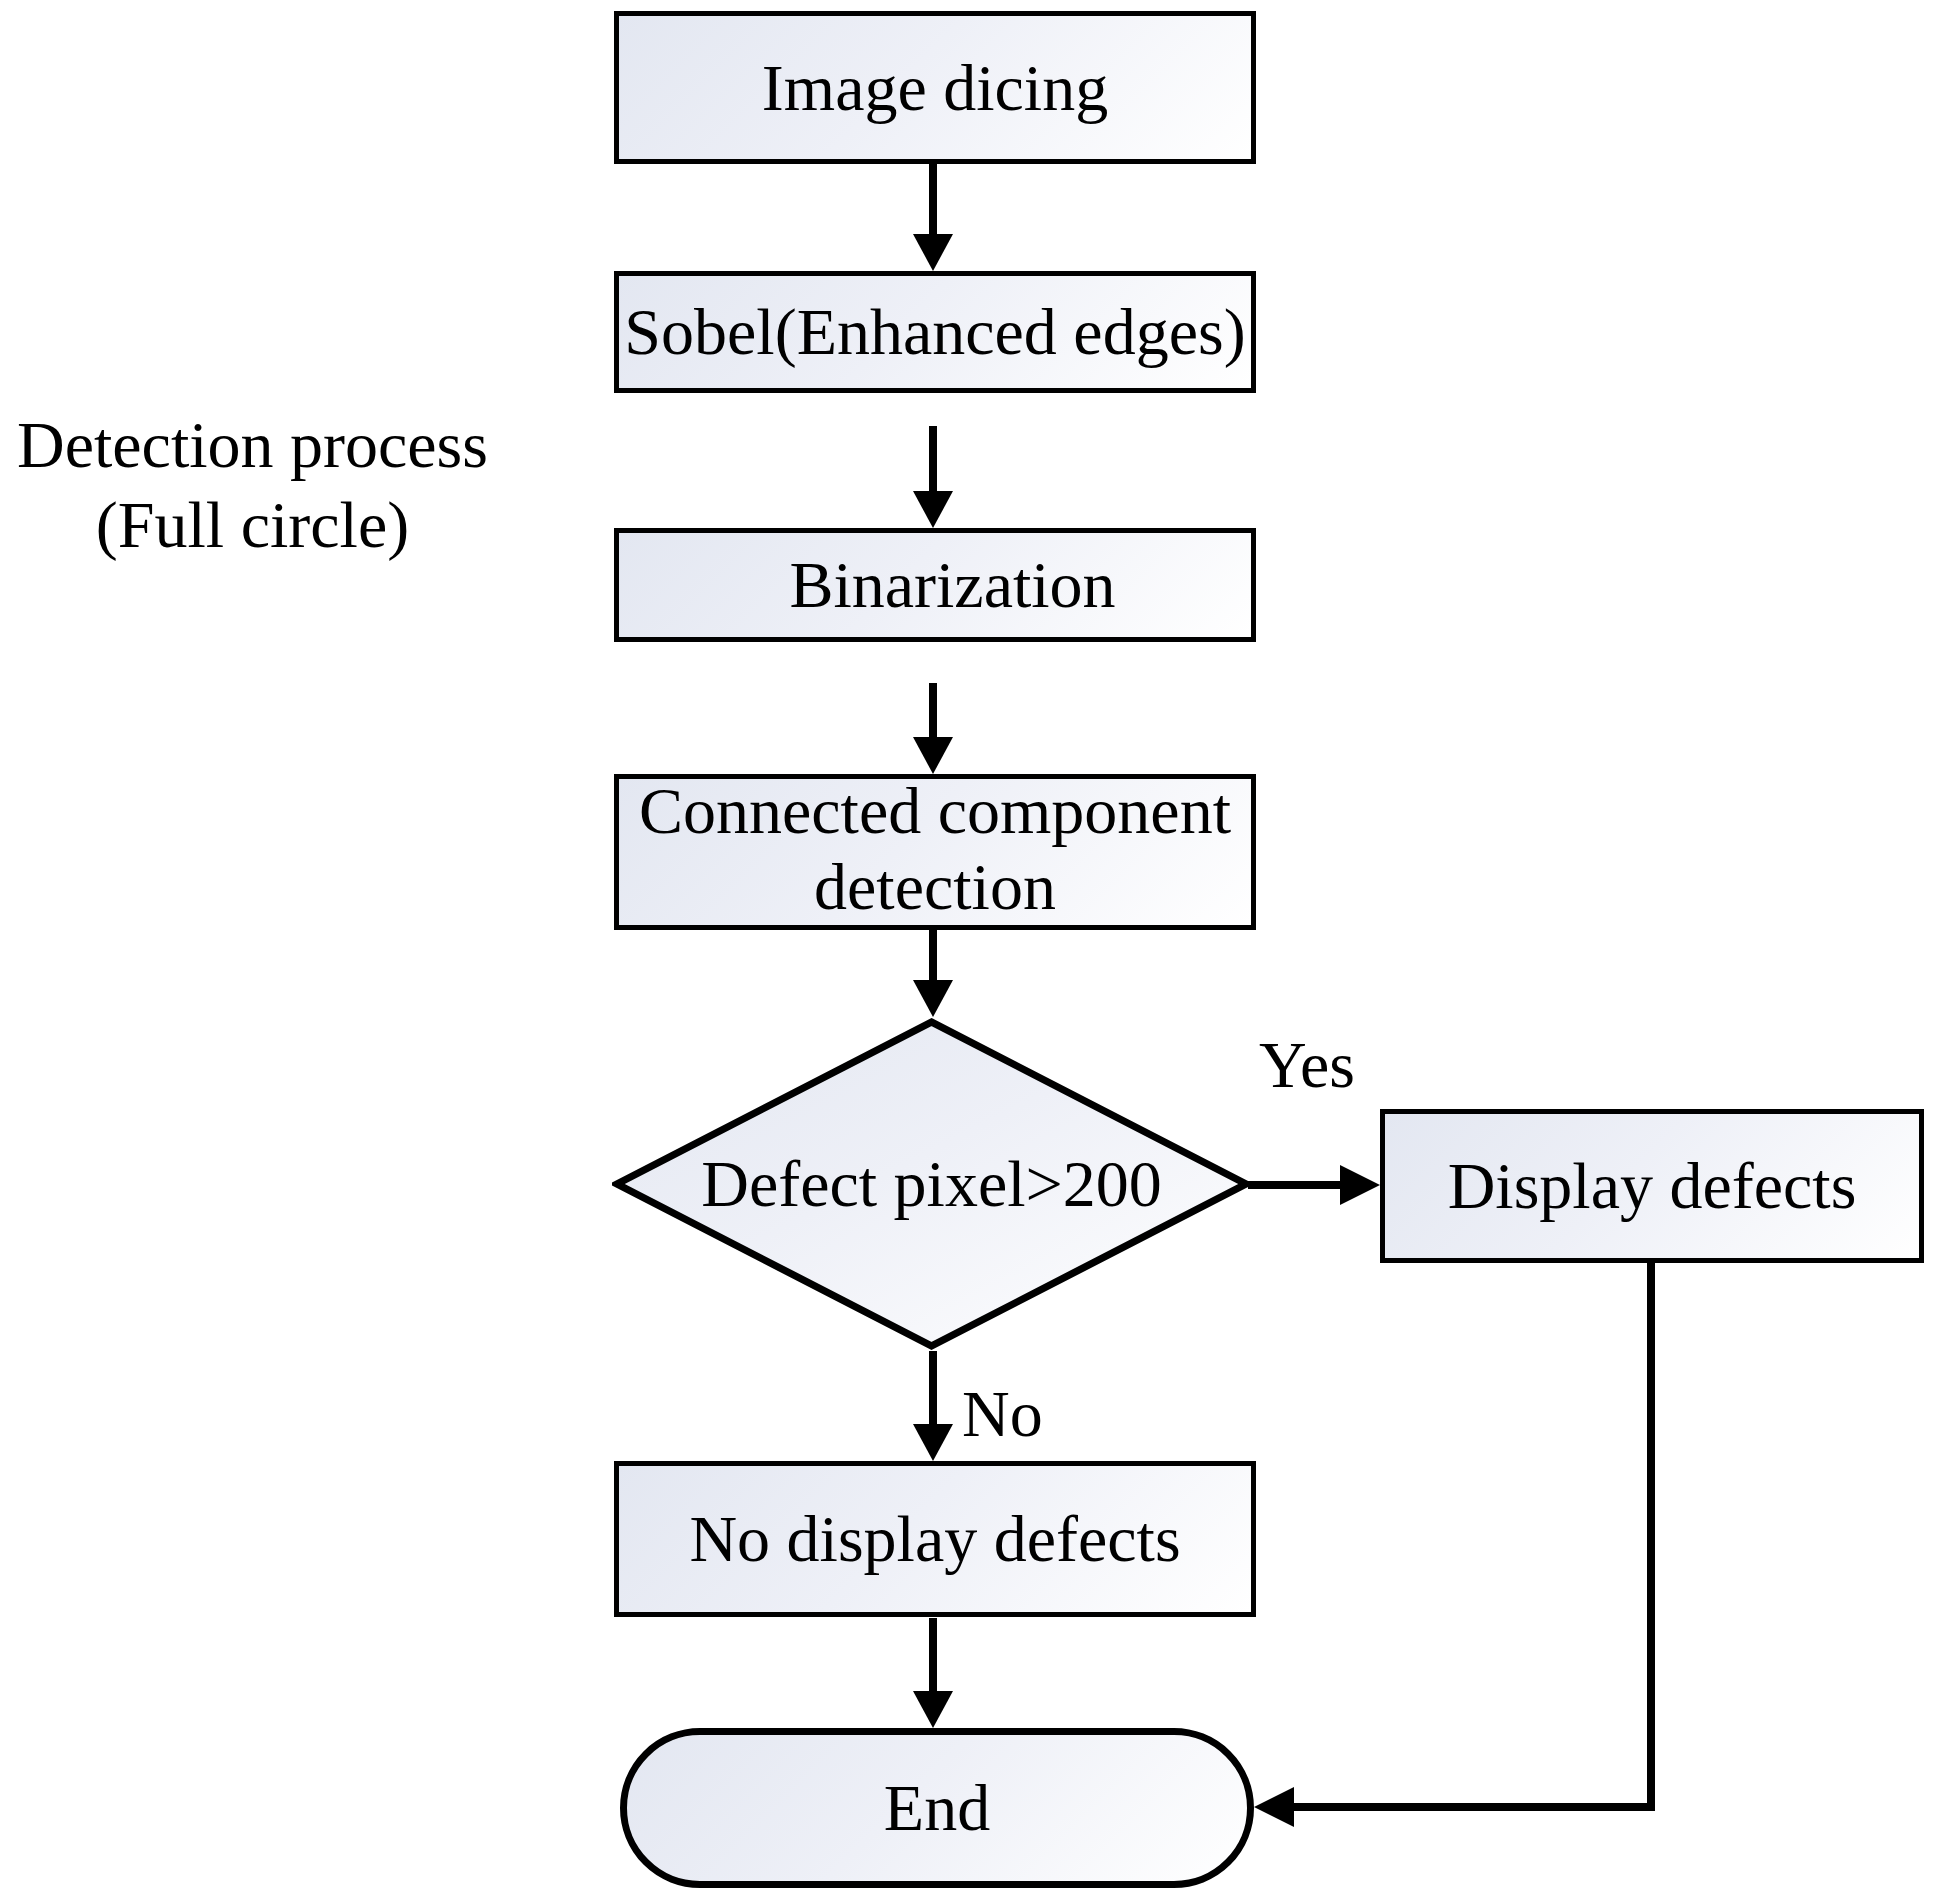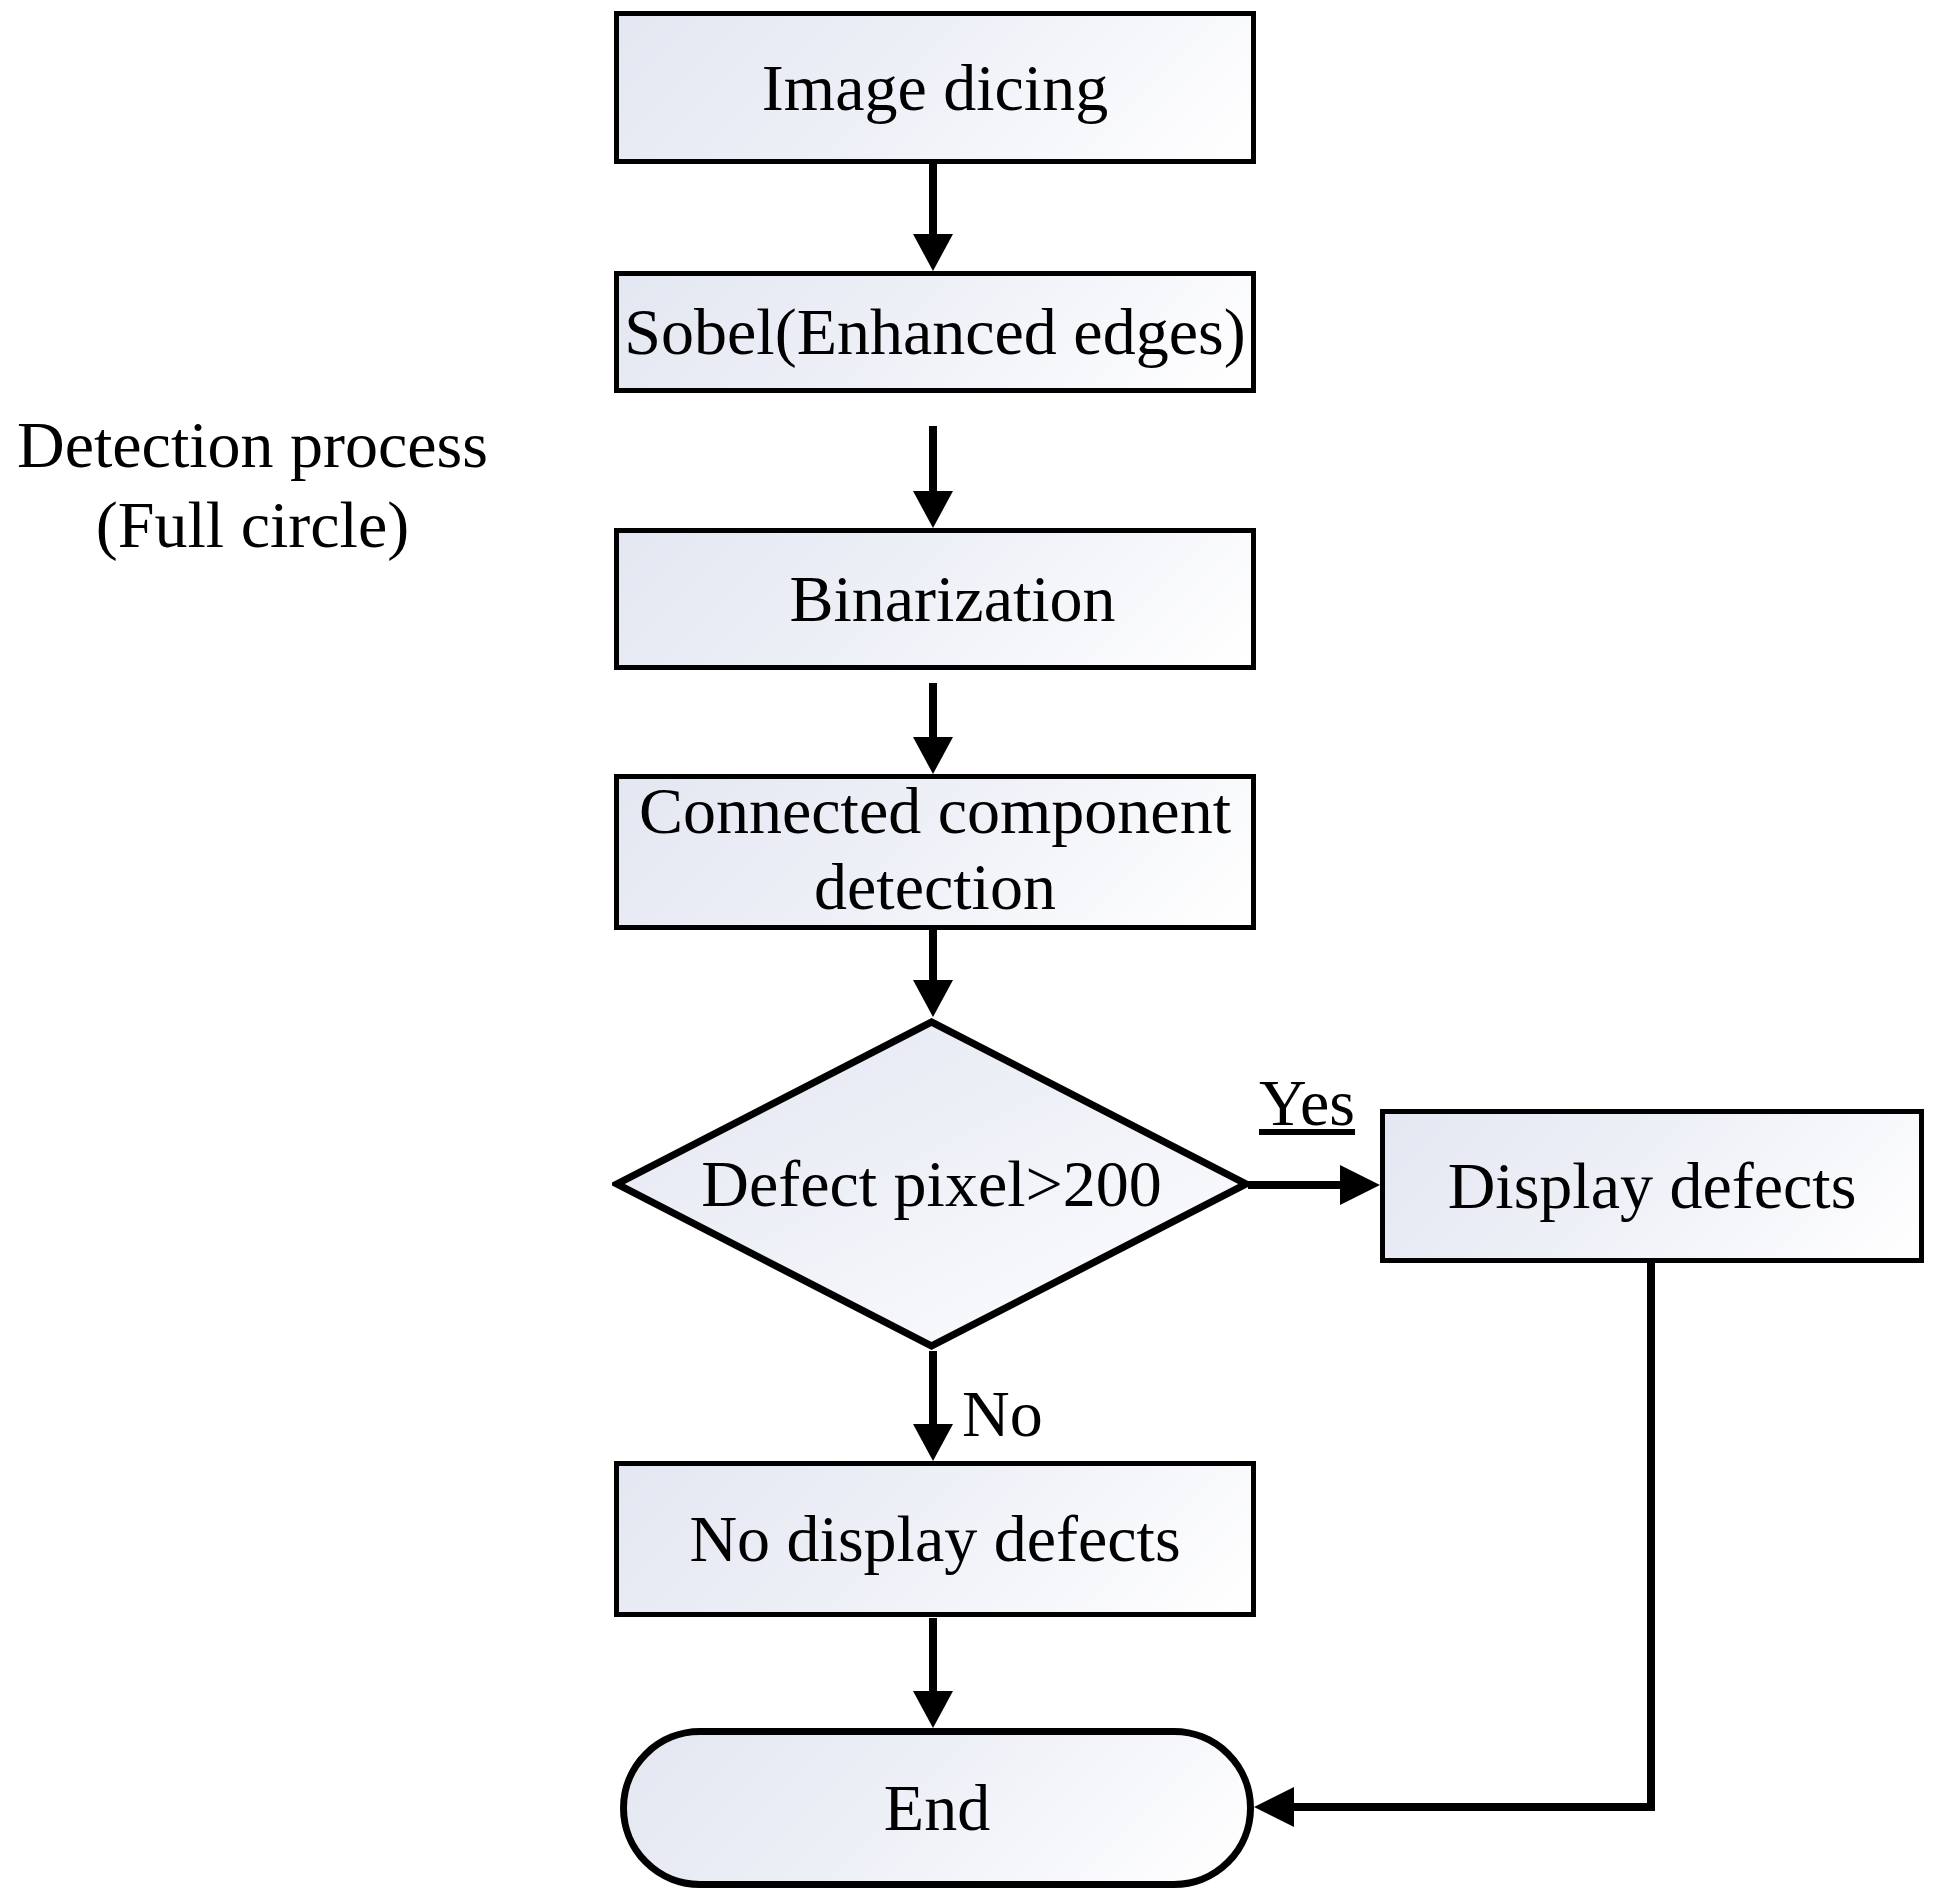--- a/index.html
+++ b/index.html
@@ -98,21 +98,21 @@
   <div class="vstem" style="left:929px; top:164px; height:74px;"></div>
   <div class="head-down" style="left:913px; top:234px;"></div>
 
   <div class="node" style="left:614px; top:271px; width:642px; height:122px;">
     <span class="nowrap">Sobel(Enhanced edges)</span>
   </div>
 
   <div class="vstem" style="left:929px; top:426px; height:69px;"></div>
   <div class="head-down" style="left:913px; top:491px;"></div>
 
-  <div class="node" style="left:614px; top:528px; width:642px; height:142px;padding-left:35px;">
+  <div class="node" style="left:614px; top:528px; width:642px; height:114px;padding-left:35px;">
     <span class="nowrap">Binarization</span>
   </div>
 
   <div class="vstem" style="left:929px; top:683px; height:59px;"></div>
   <div class="head-down" style="left:913px; top:737px;"></div>
 
   <div class="node" style="left:614px; top:774px; width:642px; height:156px; padding:0 12px;align-items:flex-end;">
     <span>Connected component detection</span>
   </div>
 
@@ -126,21 +126,21 @@
           <stop offset="0%" stop-color="#e3e7f1"></stop>
           <stop offset="45%" stop-color="#eef0f7"></stop>
           <stop offset="100%" stop-color="#ffffff"></stop>
         </linearGradient>
       </defs>
       <polygon points="398.5,6 791,208 398.5,410 6,208" fill="url(#dg)" stroke="#000000" stroke-width="9"></polygon>
     </svg>
     <div class="diamond-text">Defect pixel&gt;200</div>
   </div>
 
-  <div class="edge-label" style="left:1259px; top:1065px;text-decoration:underline;">Yes</div>
+  <div class="edge-label" style="left:1259px; top:1027px;">Yes</div>
   <div class="hstem" style="left:1248px; top:1181px; width:95px;"></div>
   <div class="head-right" style="left:1340px; top:1165px;"></div>
 
   <div class="node" style="left:1380px; top:1109px; width:544px; height:154px;">
     <span class="nowrap">Display defects</span>
   </div>
 
   <div class="edge-label" style="left:962px; top:1376px;">No</div>
   <div class="vstem" style="left:929px; top:1351px; height:78px;"></div>
   <div class="head-down" style="left:913px; top:1424px;"></div>

